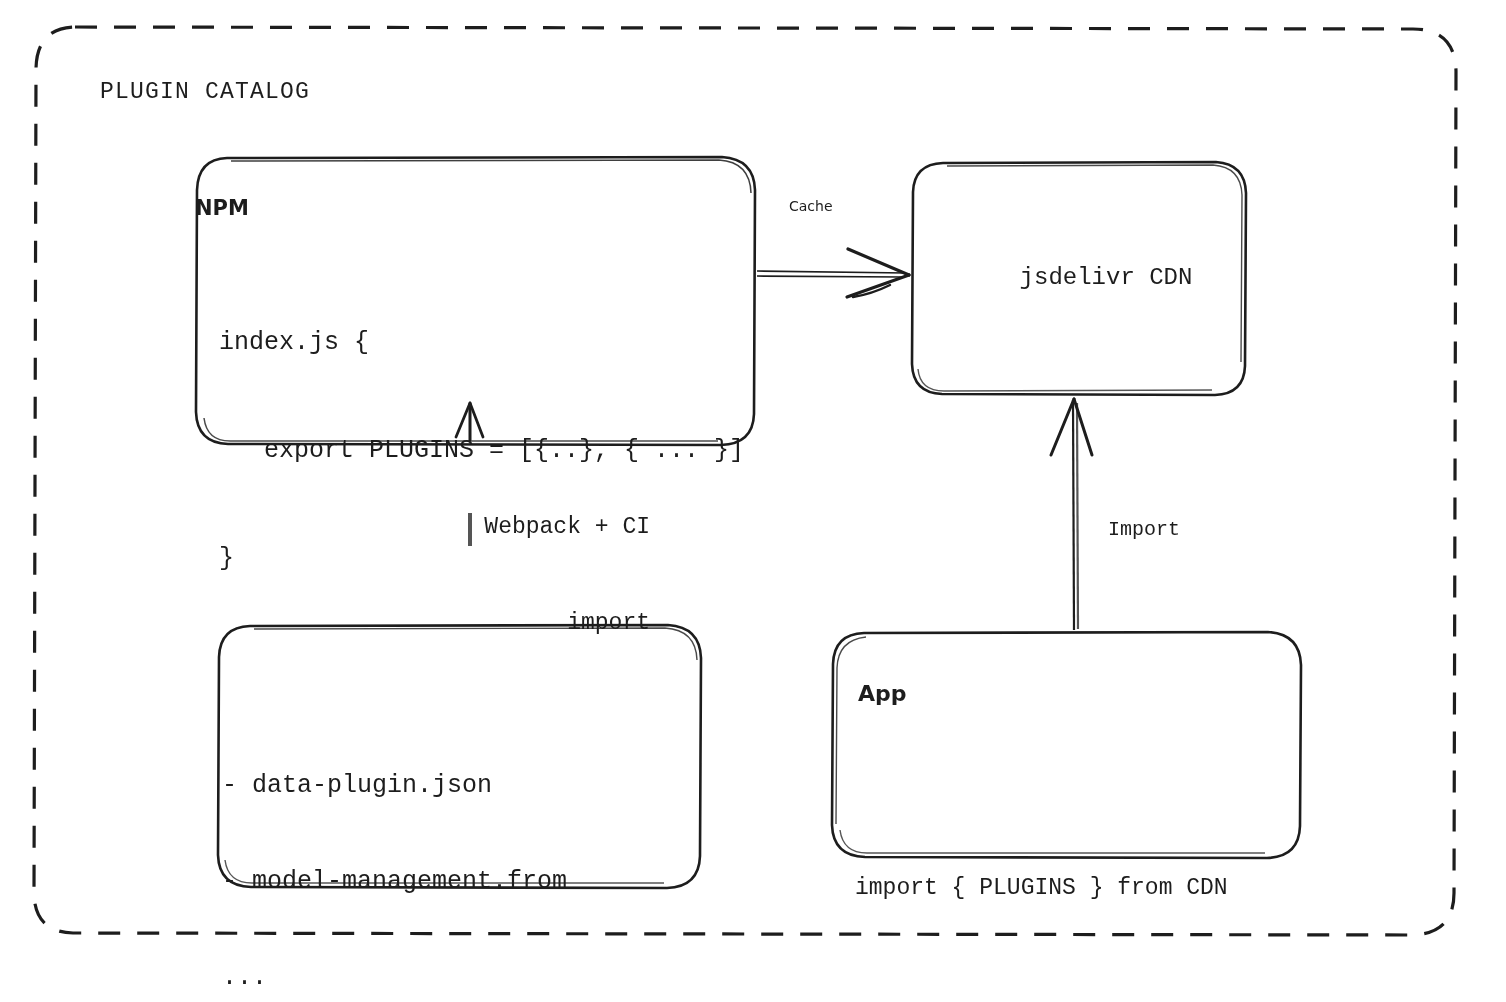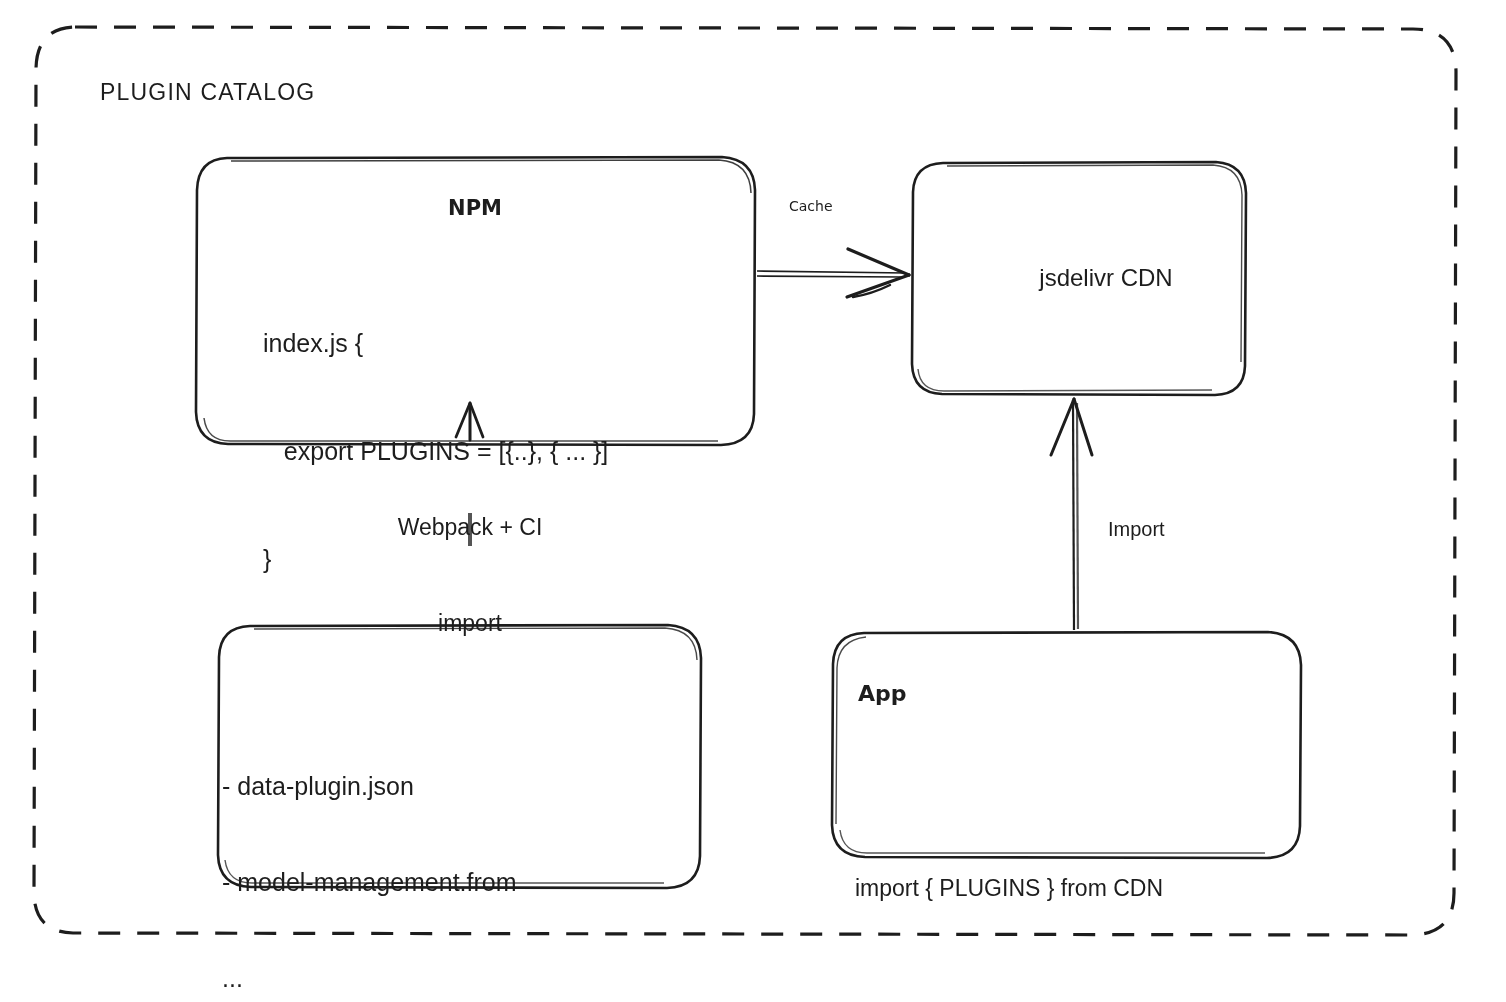--- a/index.html
+++ b/index.html
@@ -20,43 +20,41 @@
     left: 0;
     top: 0;
     width: 1506px;
     height: 1002px;
     pointer-events: none;
   }
   .txt {
     position: absolute;
     color: #1d1d1d;
     white-space: pre;
-    font-family: Liberation Sans, sans-serif;
+    font-family: Liberation Mono, monospace;
   }
   .catalog-title {
     left: 100px;
     top: 79px;
     font-size: 23px;
     letter-spacing: 1.2px;
   }
   .npm-title {
     left: 195px;
     top: 196px;
     width: 560px;
-    text-align: center;
     font-size: 21px;
     font-family: "DejaVu Sans", "Liberation Sans", sans-serif;
     font-weight: 600;
   }
   .npm-code {
     left: 219px;
     top: 253px;
     font-size: 25px;
     line-height: 36px;
-    margin-left: 44px;
   }
   .cdn-title {
     left: 912px;
     top: 264px;
     width: 388px;
     text-align: center;
     font-size: 24px;
   }
   .cache-label {
     left: 789px;
@@ -66,21 +64,21 @@
   }
   .import-label {
     left: 1108px;
     top: 518px;
     font-size: 20px;
   }
   .webpack-label {
     left: 290px;
     top: 447px;
     width: 360px;
-    text-align: center;
+    text-align: right;
     font-size: 23px;
     line-height: 32px;
   }
   .repo-label {
     left: 286px;
     top: 568px;
     font-size: 24px;
   }
   .repo-list {
     left: 222px;

